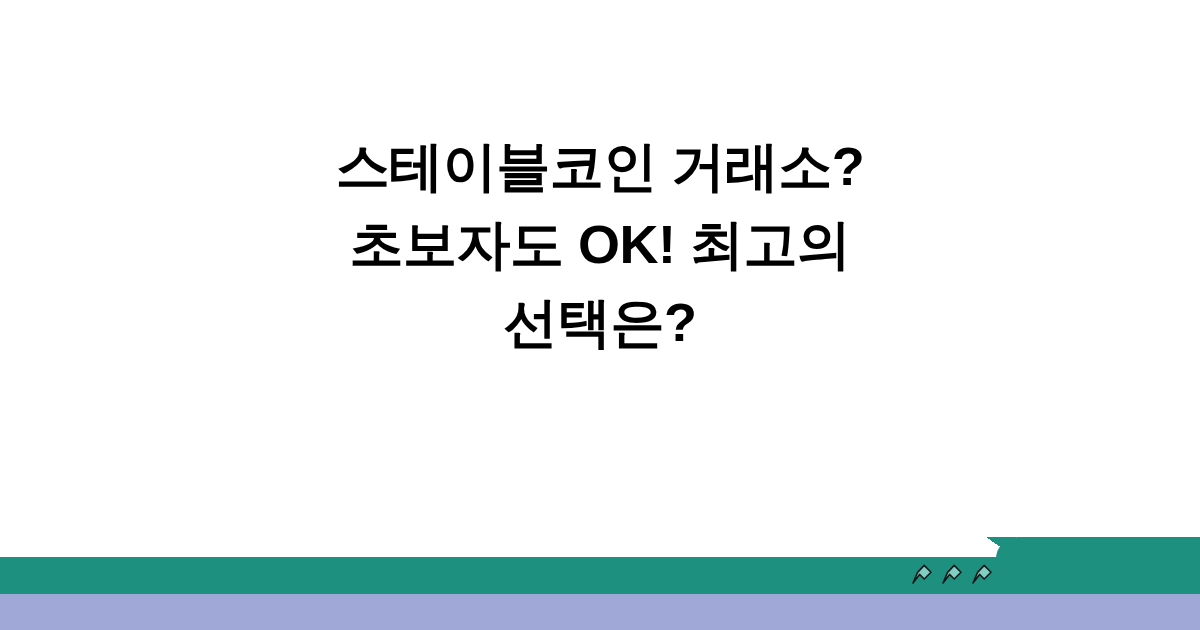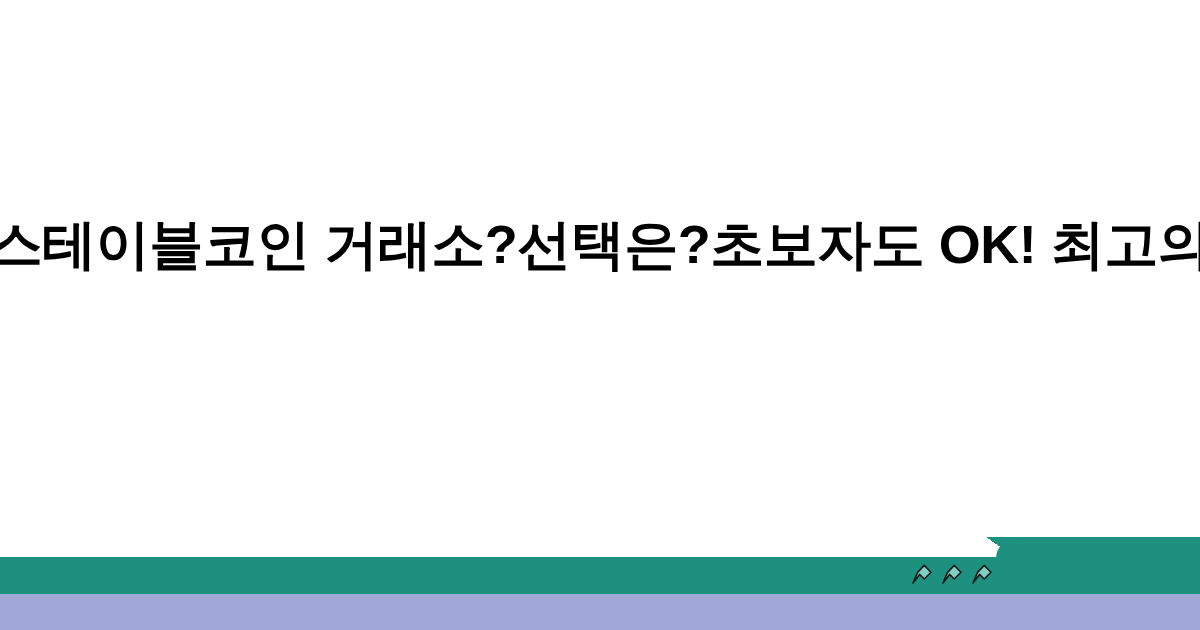--- a/index.html
+++ b/index.html
@@ -23,20 +23,21 @@
   }
 
   
   #title-block {
     position: absolute;
     left: 0;
     top: 0;
     width: 1200px;
     height: 557px;
     display: flex;
+    flex-direction: column;
     align-items: center;
     justify-content: center;
     box-sizing: border-box;
     padding: 0 60px 70px 60px;
   }
 
   .title-line {
     display: block;
     width: 100%;
     text-align: center;
@@ -119,22 +120,22 @@
     height: 24px;
   }
 </style>
 </head>
 <body>
 
 <div id="thumbnail-card">
 
   <div id="title-block">
     <span class="title-line">스테이블코인 거래소?</span>
+    <span class="title-line">초보자도 OK! 최고의</span>
     <span class="title-line">선택은?</span>
-    <span class="title-line">초보자도 OK! 최고의</span>
   </div>
 
   <div id="footer-bands">
     <div id="teal-band"></div>
     <div id="teal-step-wedge"></div>
     <div id="teal-step"></div>
     <div id="purple-band"></div>
   </div>
 
   <div id="pin-row">

